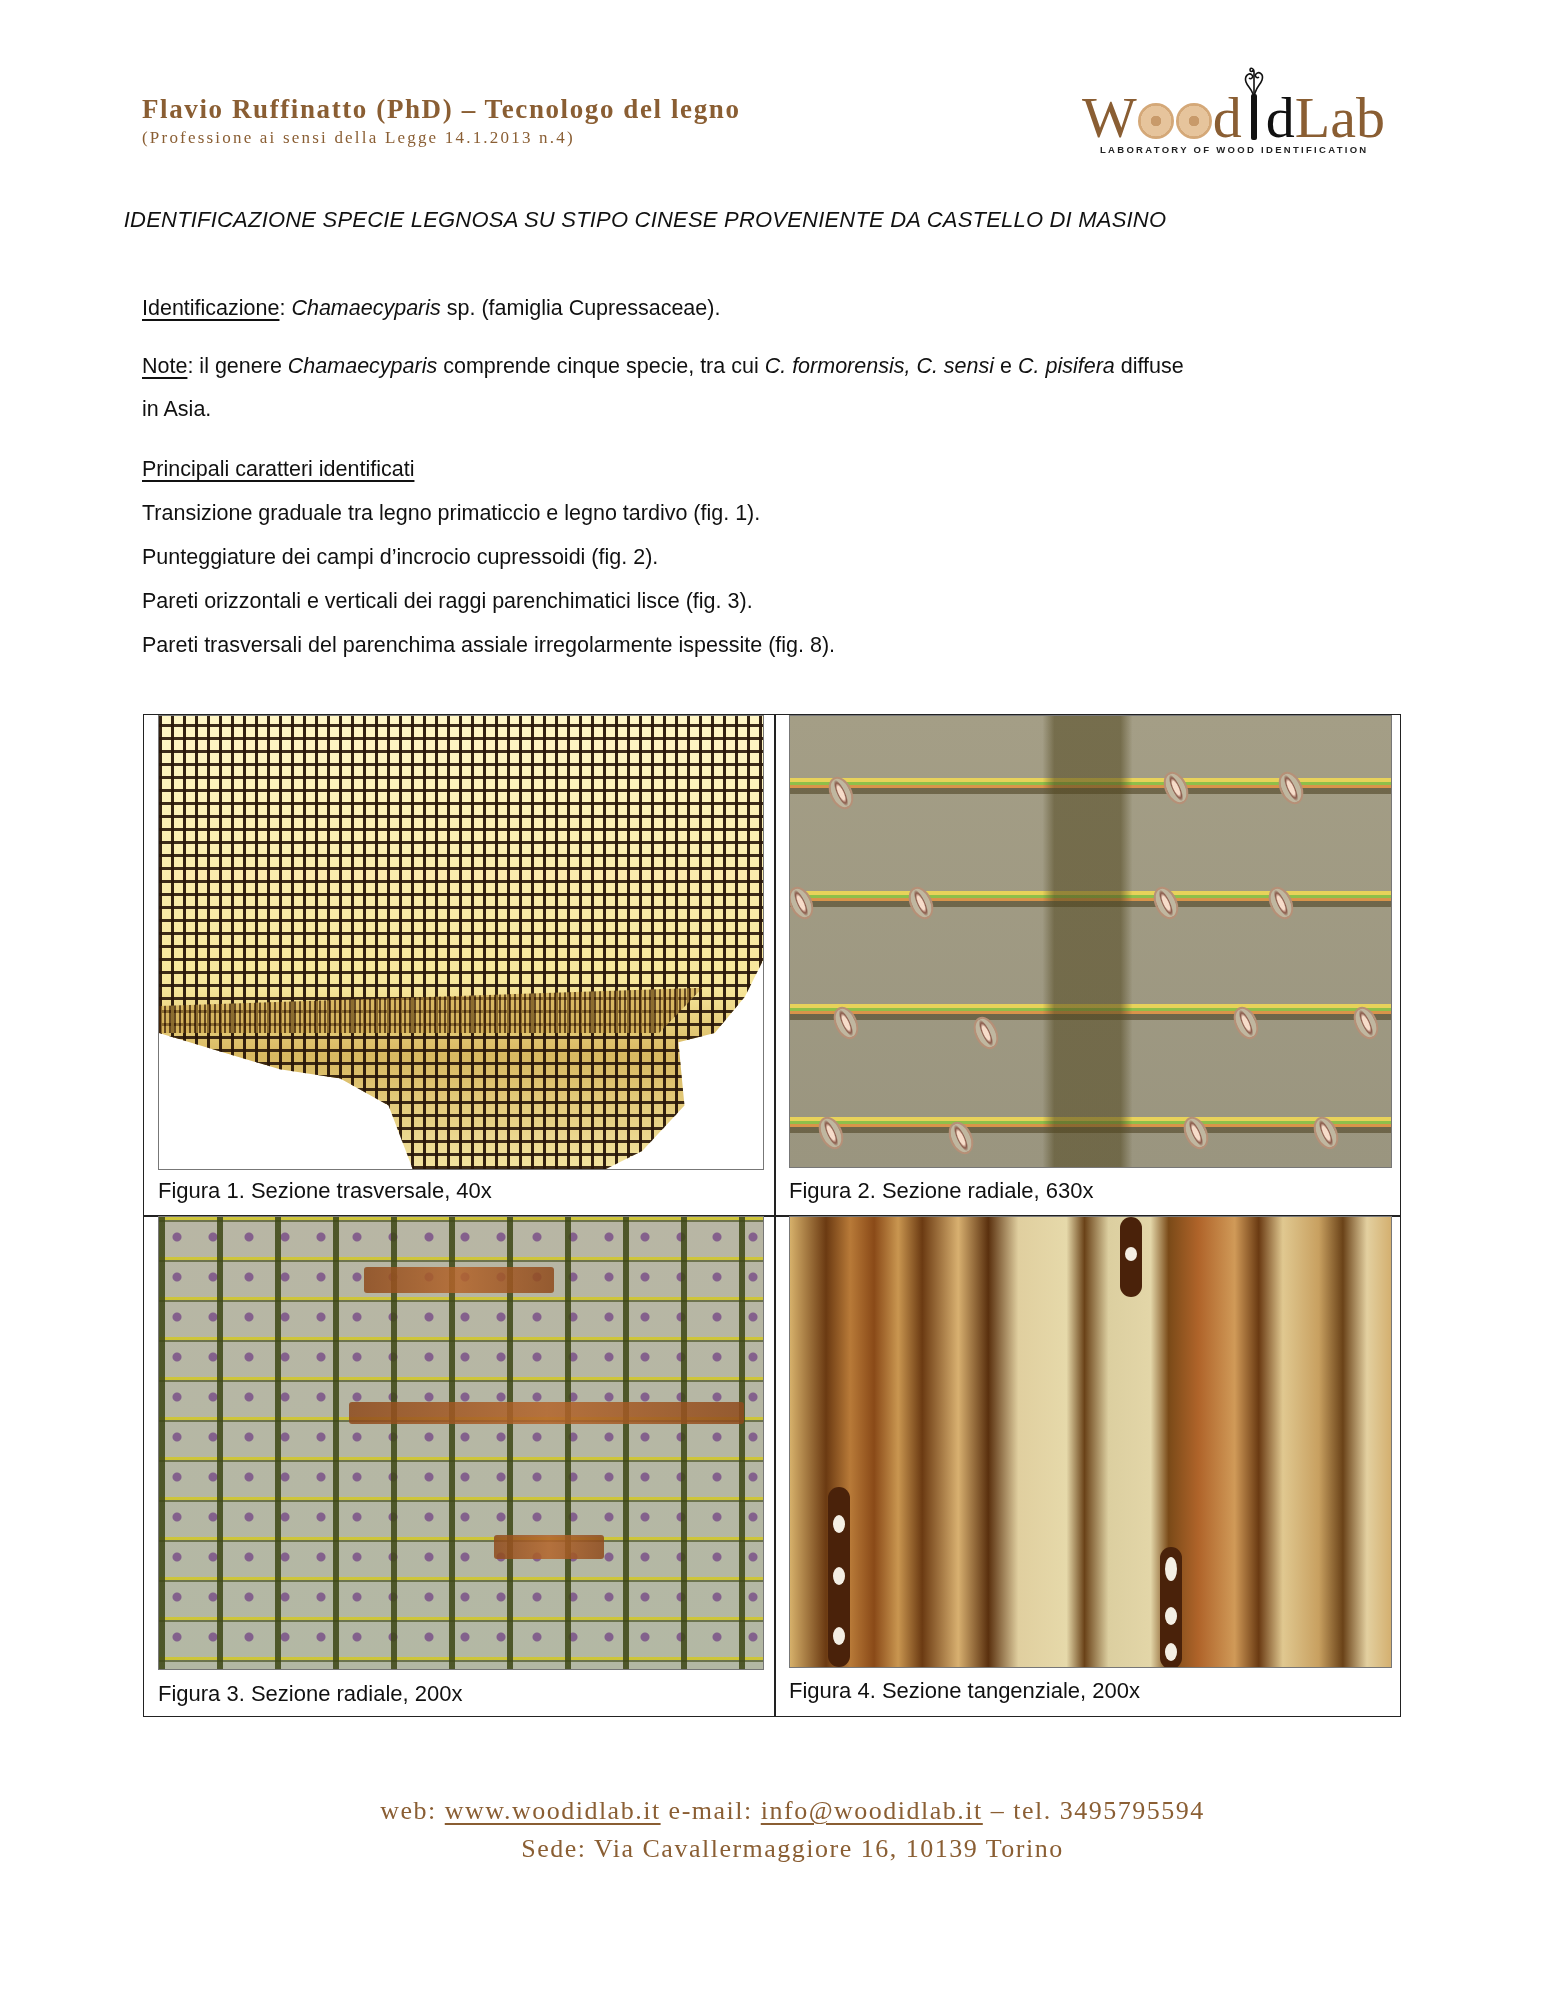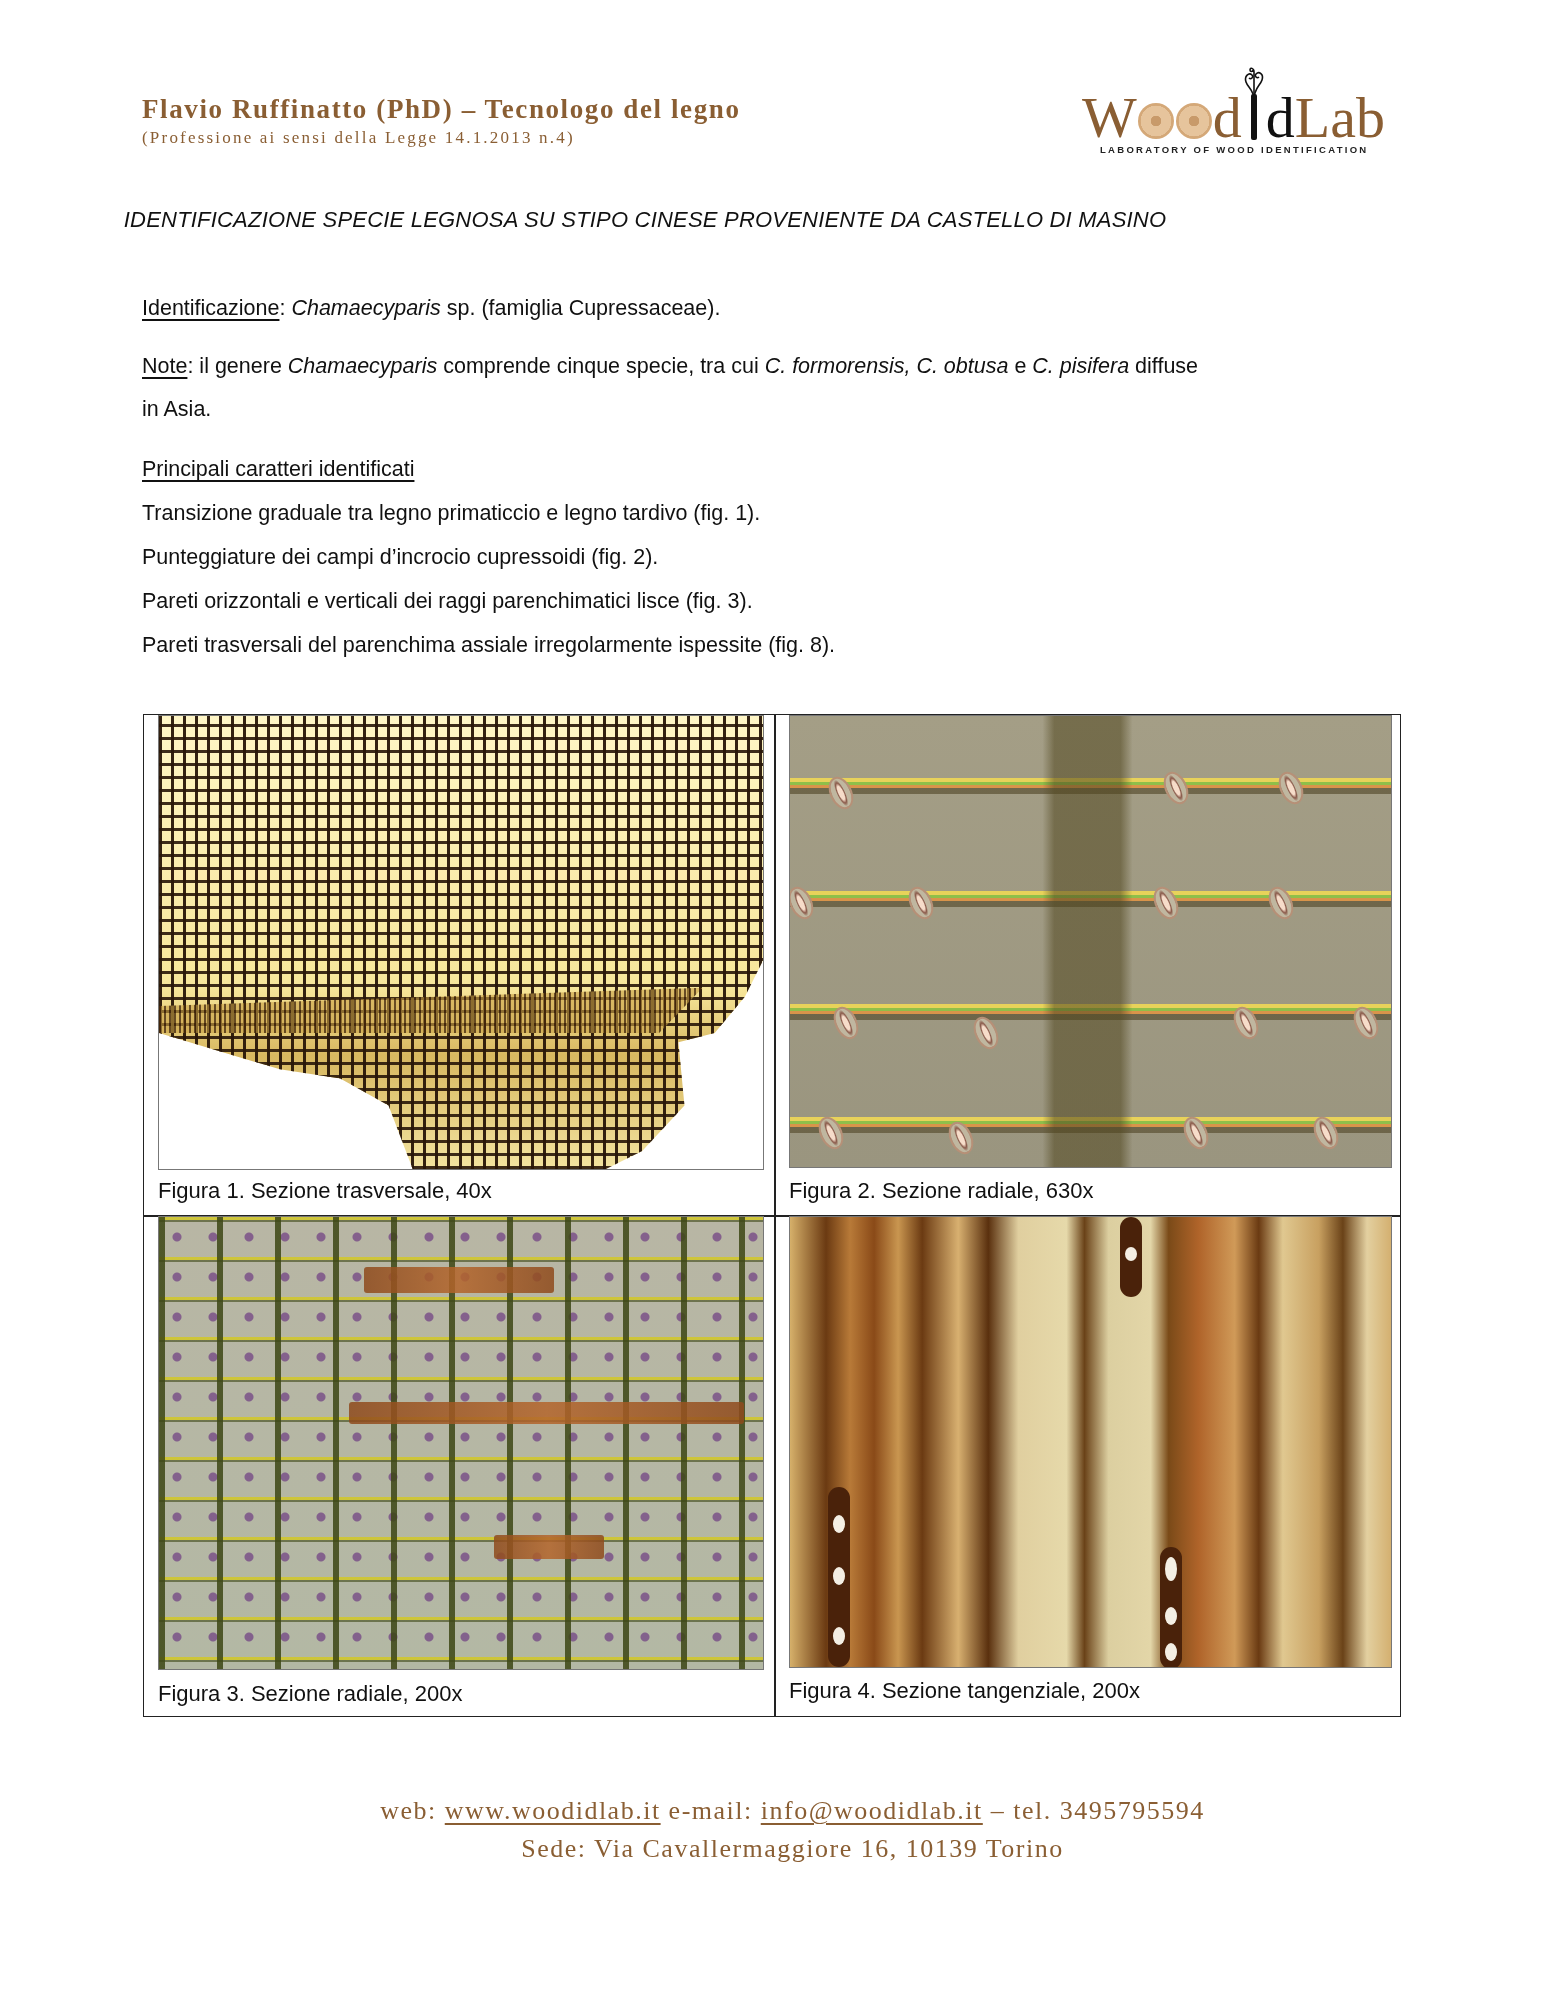--- a/index.html
+++ b/index.html
@@ -112,21 +112,21 @@
   <div class="logo-tag">LABORATORY OF WOOD IDENTIFICATION</div>
 </div>
 
 <div class="doc-title">IDENTIFICAZIONE SPECIE LEGNOSA SU STIPO CINESE PROVENIENTE DA CASTELLO DI MASINO</div>
 
 <div class="para" style="top:293px;">
   <span class="u">Identificazione</span><span>: </span><span class="i">Chamaecyparis</span><span> sp. (famiglia Cupressaceae).</span>
 </div>
 
 <div class="para" style="top:351px;">
-  <span class="u">Note</span><span>: il genere </span><span class="i">Chamaecyparis</span><span> comprende cinque specie, tra cui </span><span class="i">C. formorensis, C. obtusa</span><span> e </span><span class="i">C. pisifera</span><span> diffuse</span>
+  <span class="u">Note</span><span>: il genere </span><span class="i">Chamaecyparis</span><span> comprende cinque specie, tra cui </span><span class="i">C. formorensis, C. sensi</span><span> e </span><span class="i">C. pisifera</span><span> diffuse</span>
 </div>
 <div class="para" style="top:394px;">in Asia.</div>
 
 <div class="para u" style="top:454px;">Principali caratteri identificati</div>
 <div class="para" style="top:498px;">Transizione graduale tra legno primaticcio e legno tardivo (fig. 1).</div>
 <div class="para" style="top:542px;">Punteggiature dei campi d’incrocio cupressoidi (fig. 2).</div>
 <div class="para" style="top:586px;">Pareti orizzontali e verticali dei raggi parenchimatici lisce (fig. 3).</div>
 <div class="para" style="top:630px;">Pareti trasversali del parenchima assiale irregolarmente ispessite (fig. 8).</div>
 
 <div class="fig-table">

